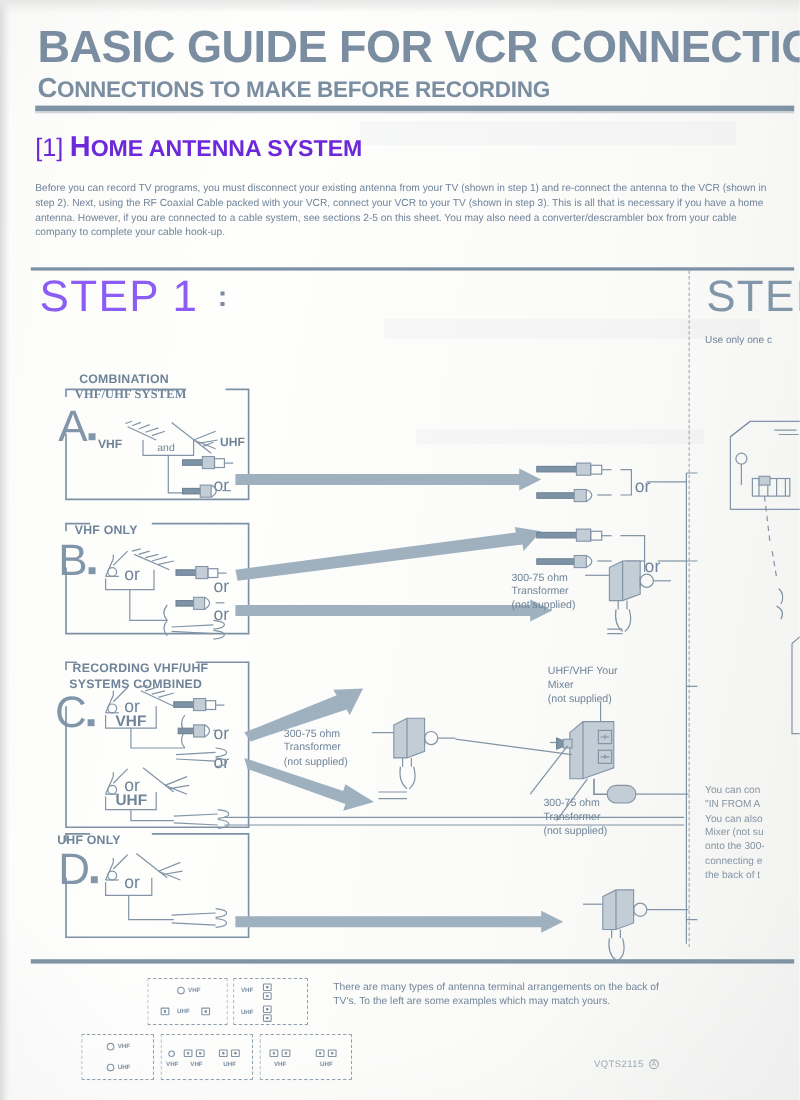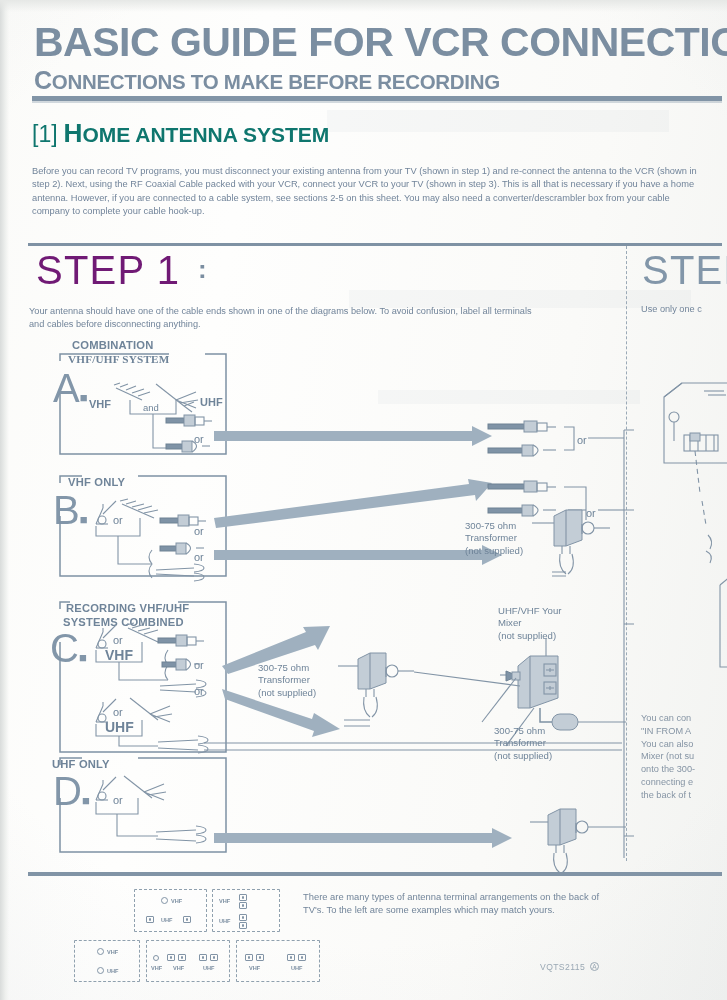--- a/index.html
+++ b/index.html
@@ -57,38 +57,38 @@
     background:#8194a6;
   }
   #rule-main:after {
     content:""; position:absolute; left:0; top:5px; width:690px; height:2px;
     background:rgba(129,148,166,.35);
   }
 
   
   #sec1-head {
     position:absolute; left:32px; top:120px;
-    font-size:21px; font-weight:700; color:#0f766e; white-space:nowrap; line-height:1;
+    font-size:21px; font-weight:700; color:#6d28d9; white-space:nowrap; line-height:1;
   }
   #sec1-head .num { font-size:23px; font-weight:400; letter-spacing:0; }
   #sec1-head .cap { font-size:1.25em; }
   #sec1-body {
     position:absolute; left:32px; top:165px; width:672px;
     font-size:9.3px; line-height:13.4px; color:#71849a;
   }
   #rule-sec {
     position:absolute; left:28px; top:243px; width:694px; height:2.5px;
     background:#7f92a4;
   }
 
   
   #step1-word {
     position:absolute; left:36px; top:250px;
     font-size:40px; font-weight:400; letter-spacing:1.2px;
-    color:#701a75; line-height:1; white-space:nowrap;
+    color:#8b5cf6; line-height:1; white-space:nowrap;
   }
   #step1-colon {
     position:absolute; left:198px; top:256px;
     font-size:26px; font-weight:700; color:#7b8ea1; line-height:1;
   }
   #step1-sub {
     position:absolute; left:210px; top:252px; width:170px;
     font-size:12.5px; font-weight:700; line-height:14.5px;
     color:#6f melt;
     color:#6f8499;
@@ -136,21 +136,21 @@
   .big-letter {
     position:absolute; font-size:40px; font-weight:400; color:#8296a9;
     line-height:1; font-family:"Liberation Sans", sans-serif;
   }
   .big-letter .dot { font-size:13px; }
   .lbl {
     position:absolute; font-size:11px; font-weight:700; color:#6f8499;
     white-space:nowrap; line-height:1;
   }
   .lbl.sm { font-size:9.5px; font-weight:400; }
-  .lbl.or { font-size:11px; font-weight:400; }
+  .lbl.or { font-size:16px; font-weight:400; }
   .callout {
     position:absolute; font-size:9.6px; line-height:12.4px;
     color:#6f8499; white-space:nowrap;
   }
 
   
   #rule-bottom {
     position:absolute; left:28px; top:872px; width:694px; height:4px;
     background:#8194a6;
   }
@@ -216,22 +216,20 @@
   <div id="sec1-head">
     <span class="num">[1]</span>
     <span><span class="cap">H</span>OME ANTENNA SYSTEM</span>
   </div>
   <div id="sec1-body">Before you can record TV programs, you must disconnect your existing antenna from your TV (shown in step 1) and re-connect the antenna to the VCR (shown in step 2). Next, using the RF Coaxial Cable packed with your VCR, connect your VCR to your TV (shown in step 3). This is all that is necessary if you have a home antenna.
 However, if you are connected to a cable system, see sections 2-5 on this sheet. You may also need a converter/descrambler box from your cable company to complete your cable hook-up.</div>
   <div id="rule-sec"></div>
 
   <div id="step1-word">STEP 1</div>
   <div id="step1-colon">:</div>
-  <div id="step1-note">Your antenna should have one of the cable ends shown in one of the diagrams below.
-To avoid confusion, label all terminals and cables before disconnecting anything.</div>
 
   <div id="col-divider"></div>
 
   <div id="step2-word">STEP</div>
   <div id="step2-note">Use only one c</div>
   <div id="step2-para">
     <div>You can con</div>
     <div>"IN FROM A</div>
     <div>You can also</div>
     <div>Mixer (not su</div>

